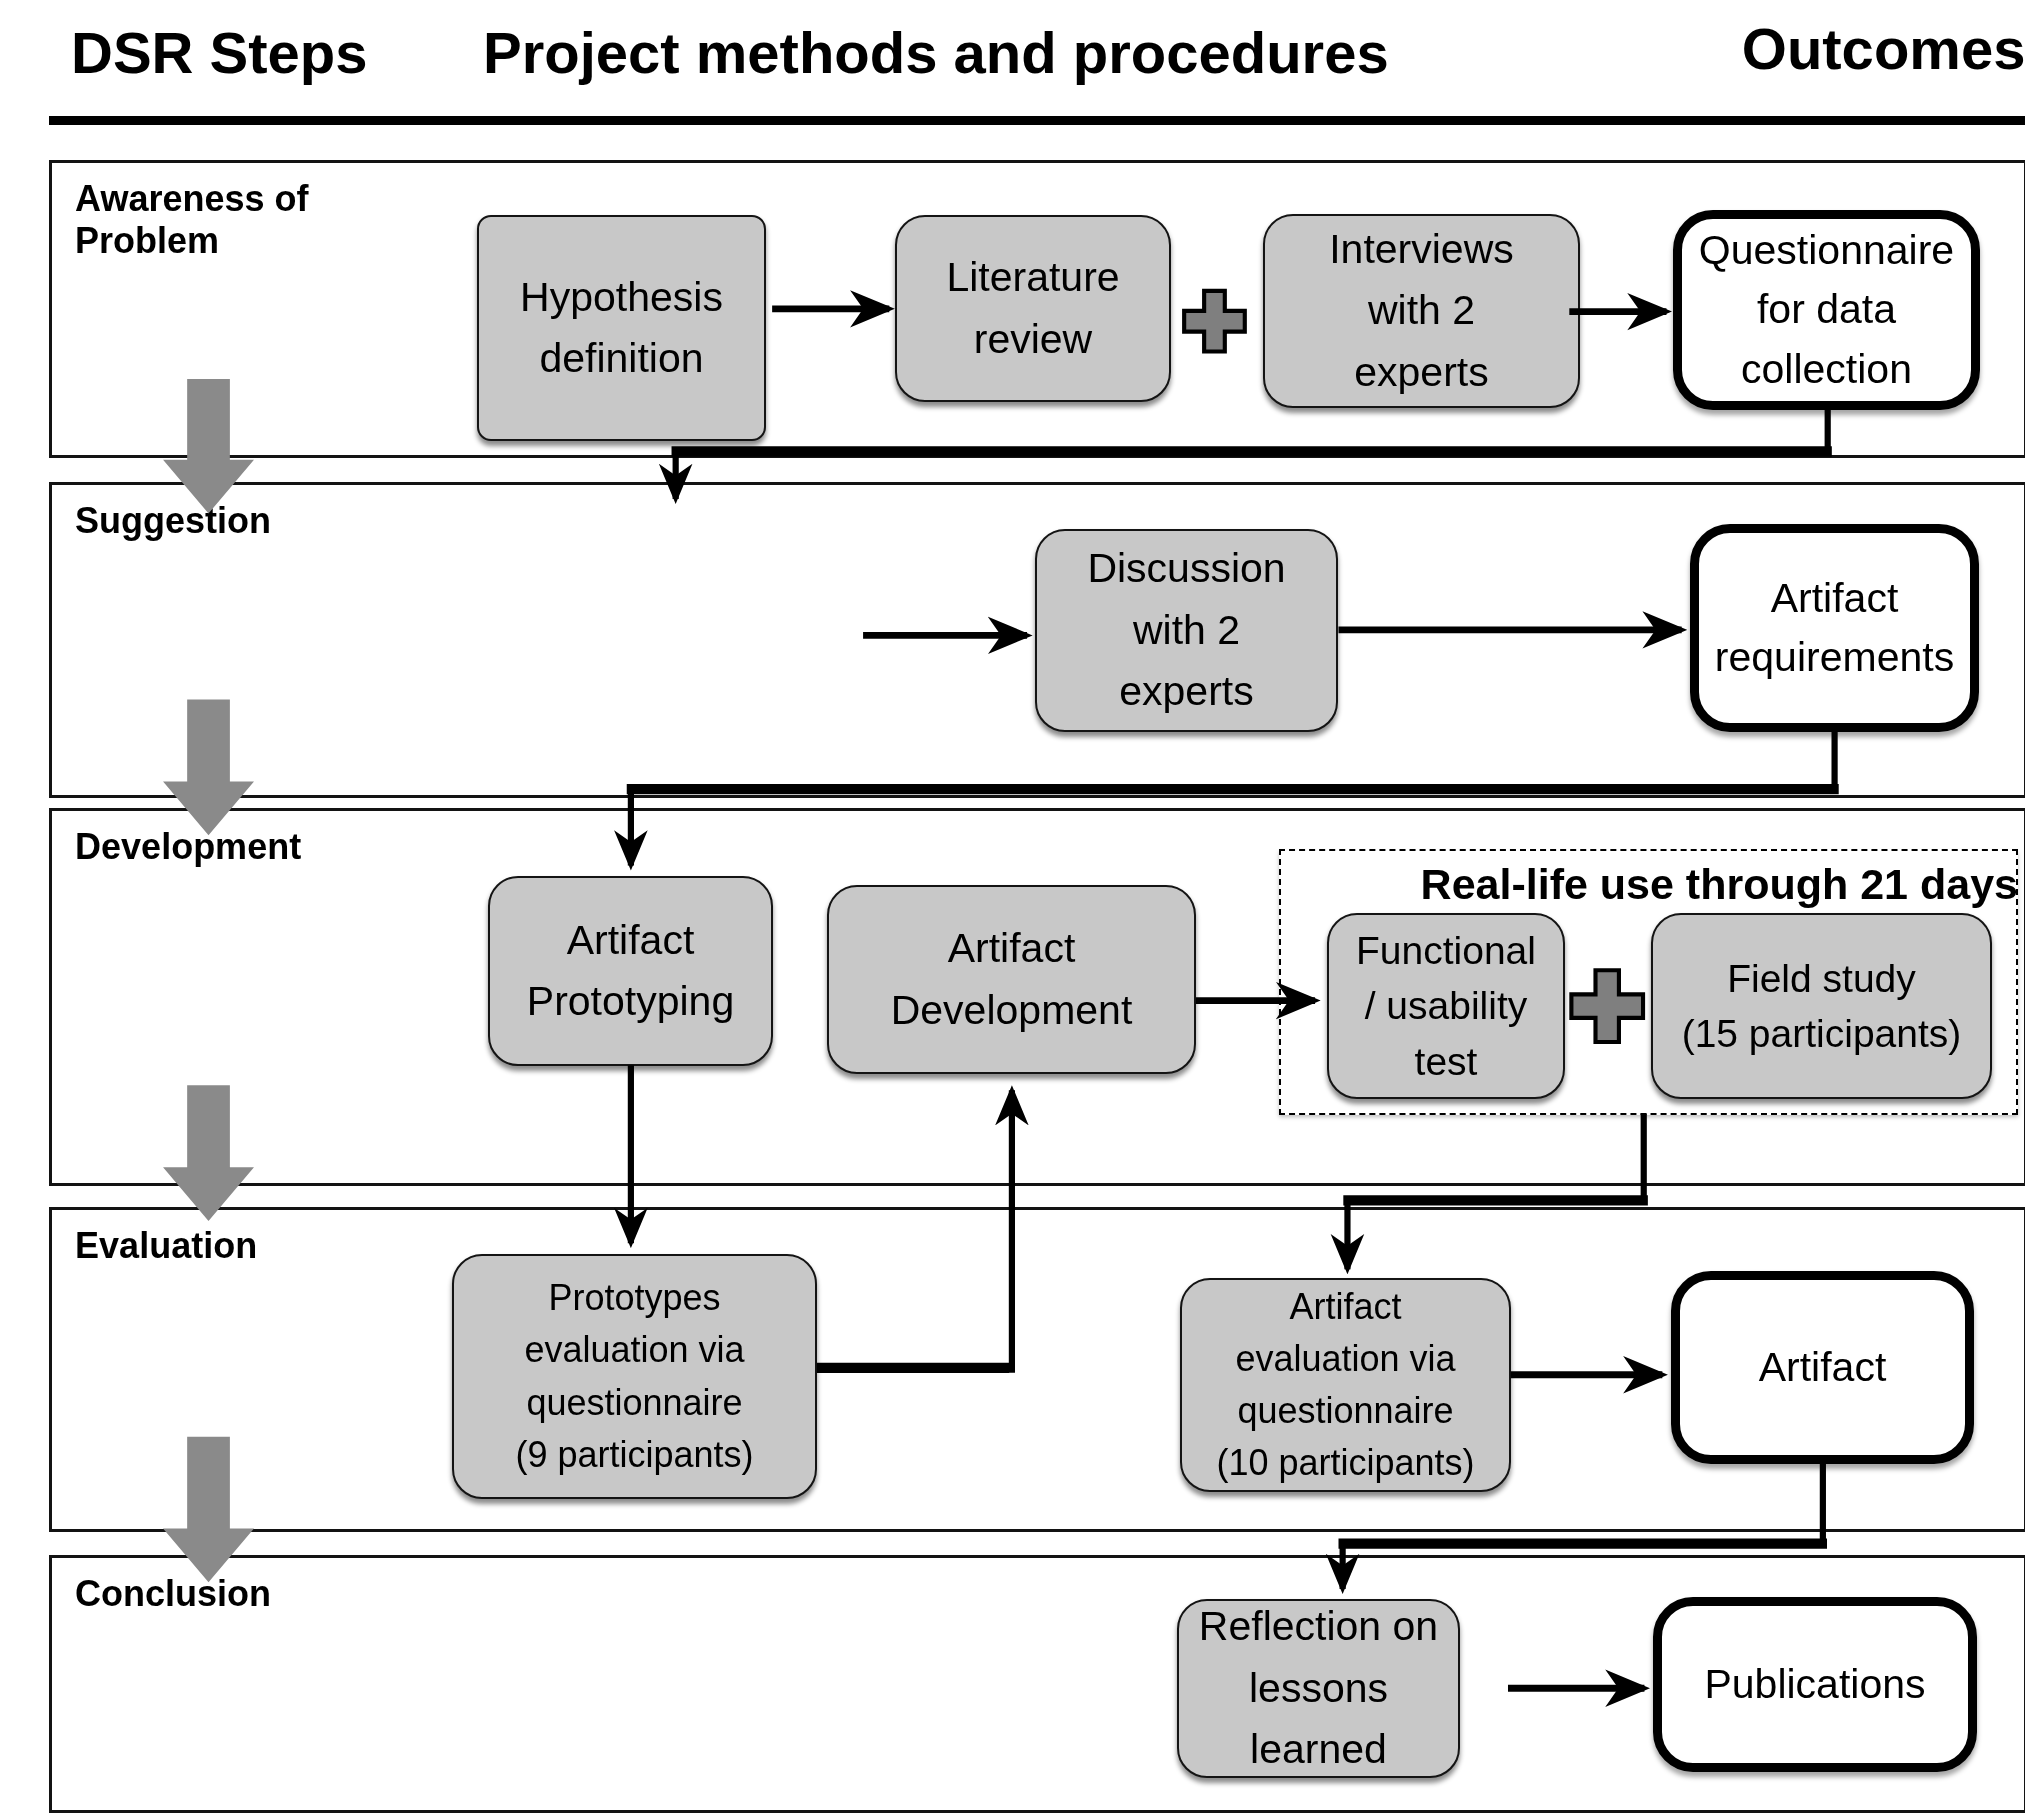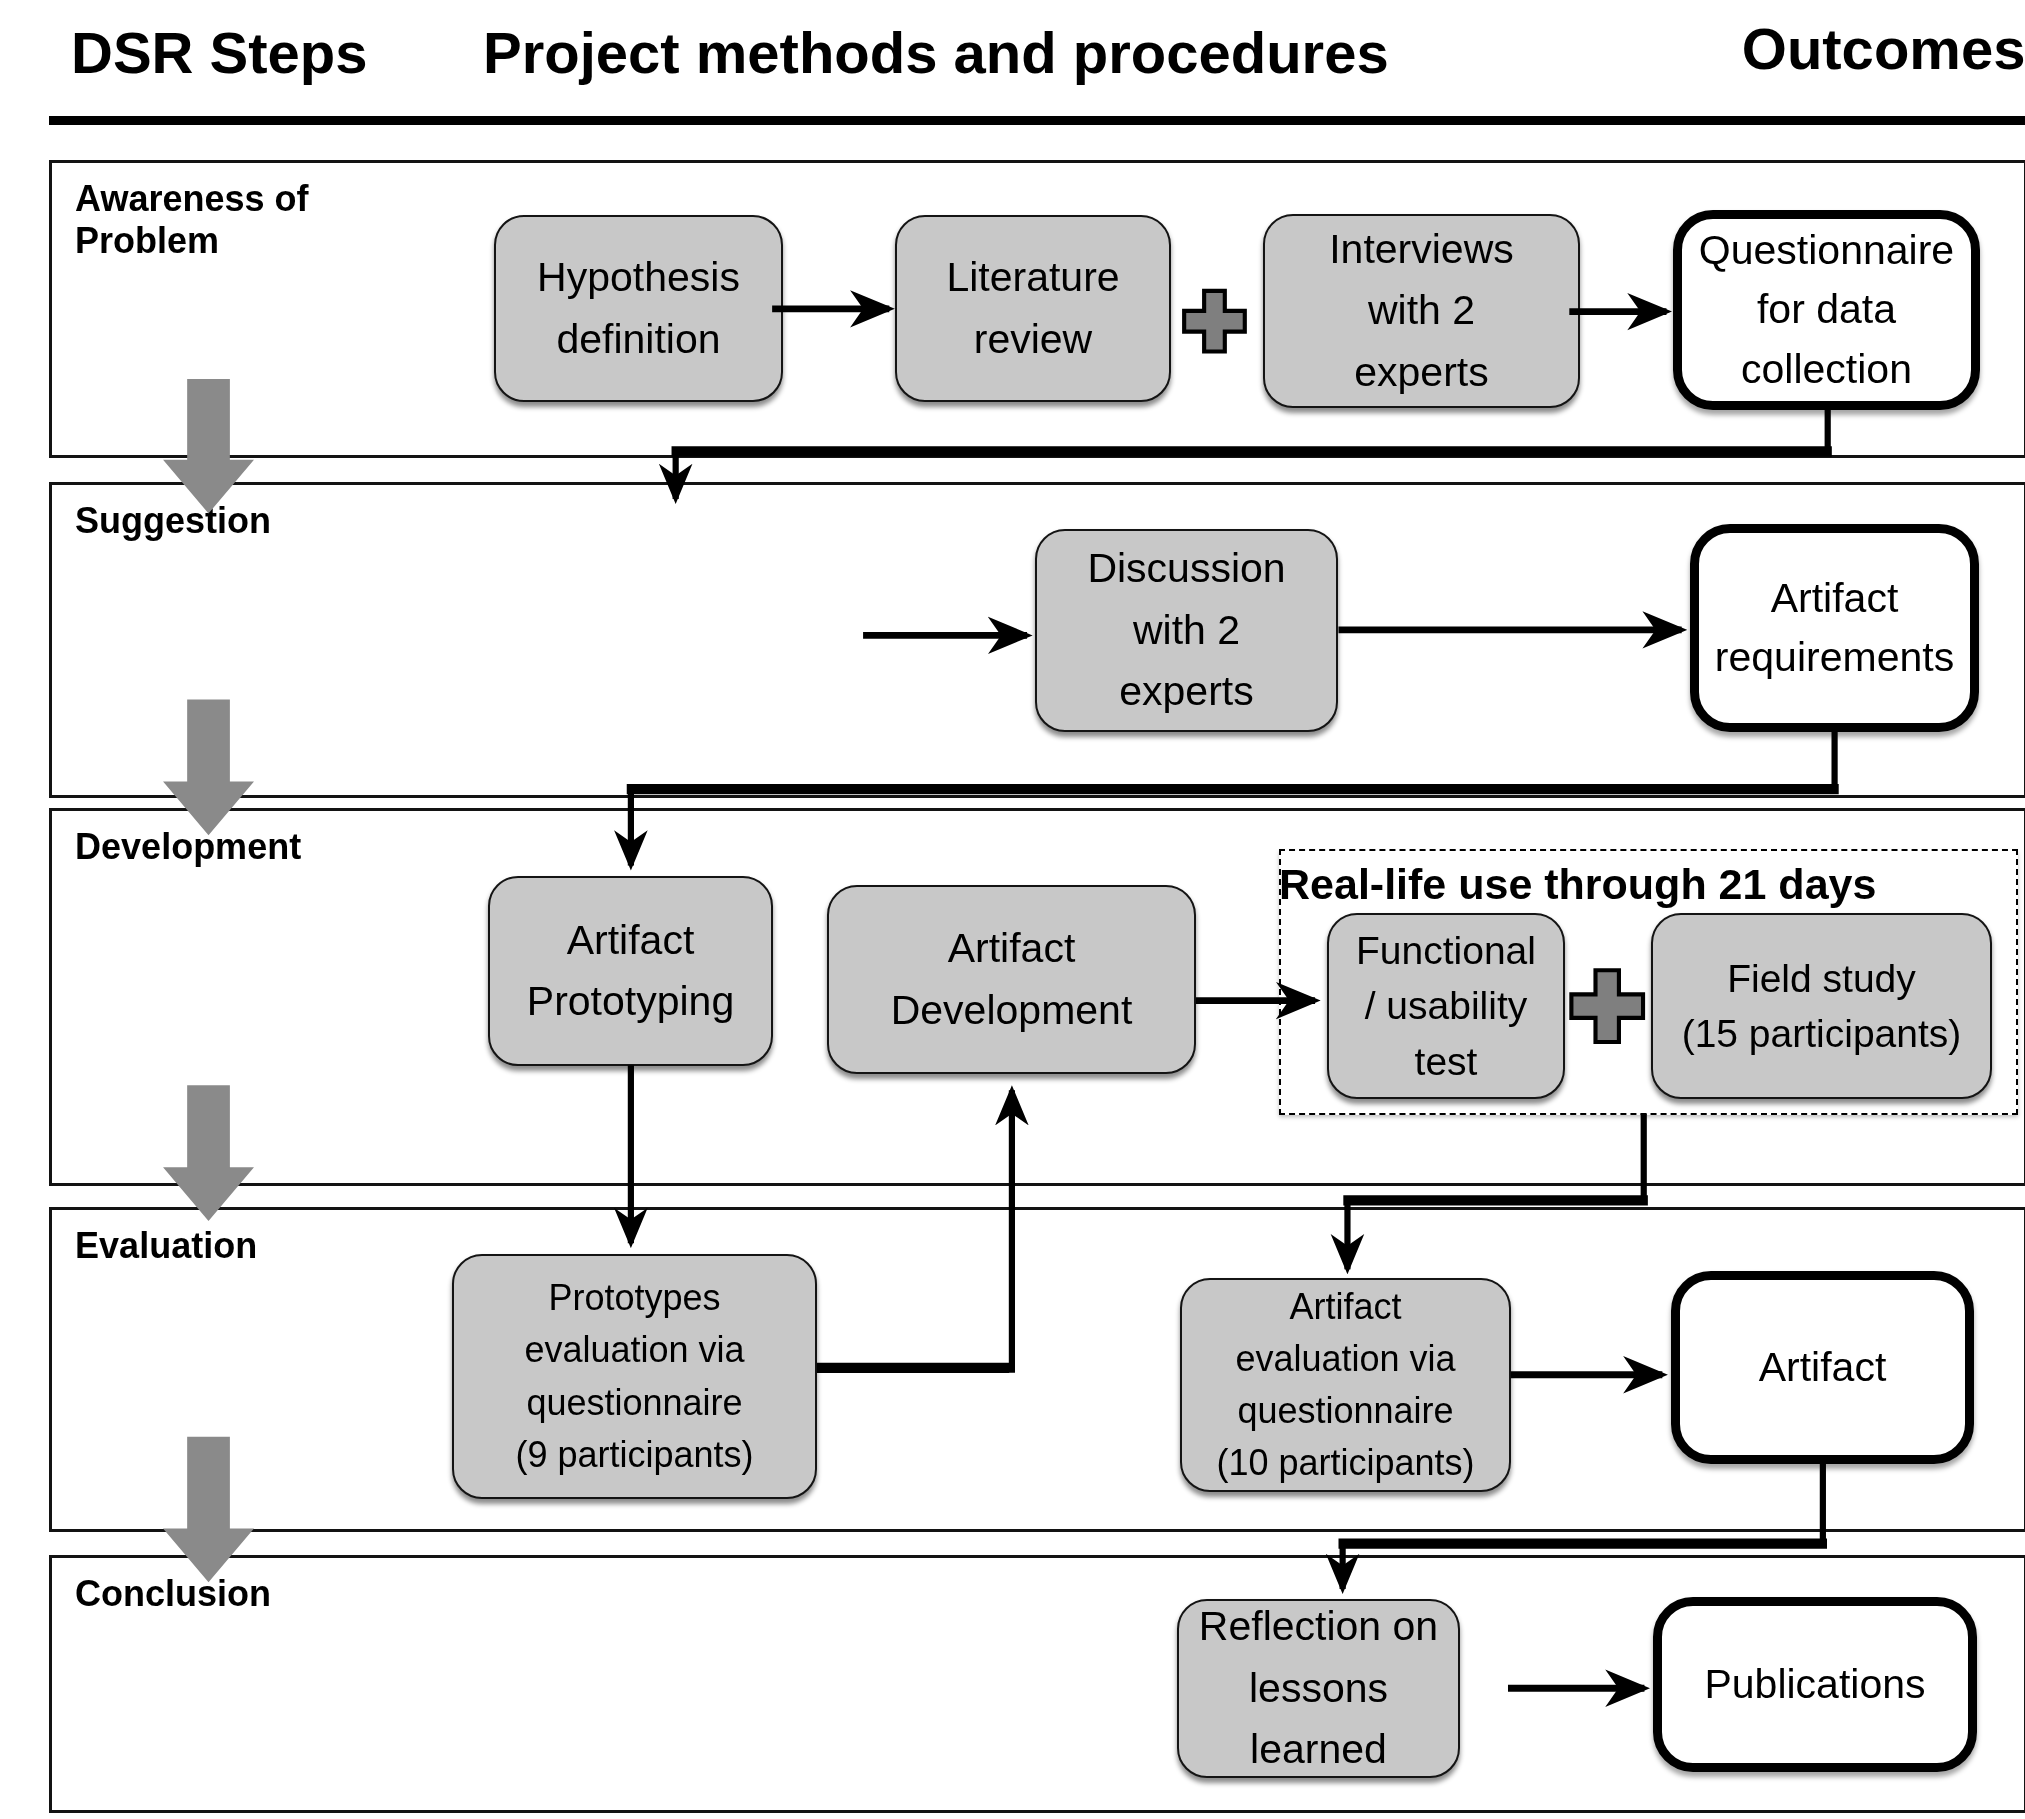--- a/index.html
+++ b/index.html
@@ -69,21 +69,21 @@
     position:absolute;
     left:1251px;top:849px;width:739px;height:266px;
     border:2.8px dashed #000;
     box-sizing:border-box;
     background:#fff;
     box-shadow:0 3.4px 4.1px rgba(0,0,0,0.25);
   }
   .group-title{
     position:absolute;
     left:1251px;top:860px;width:739px;
-    text-align:left;
+    text-align:right;
     font-weight:bold;
     font-size:43px;
     white-space:nowrap;
   }
   svg.overlay{
     position:absolute;left:0;top:0;width:2025px;height:1820px;
     pointer-events:none;
   }
   svg.overlay path{fill:none;stroke:#000;}
 </style>
@@ -110,21 +110,21 @@
   <div class="band" style="top:1207px;height:325px;">
     <div class="band-label">Evaluation</div>
   </div>
   <div class="band" style="top:1555px;height:258px;">
     <div class="band-label">Conclusion</div>
   </div>
 
   <div class="dashed-group"></div>
   <div class="group-title">Real-life use through 21 days</div>
 
-  <div class="pbox" style="left:466px;top:215px;width:289px;height:187px;">Hypothesis
+  <div class="pbox" style="left:449px;top:215px;width:289px;height:226px;border-radius:14px;">Hypothesis
 definition</div>
   <div class="pbox" style="left:867px;top:215px;width:276px;height:187px;">Literature
 review</div>
   <div class="pbox" style="left:1235px;top:214px;width:317px;height:194px;">Interviews
 with 2
 experts</div>
   <div class="obox" style="left:1645px;top:210px;width:307px;height:200px;">Questionnaire
 for data
 collection</div>
 

